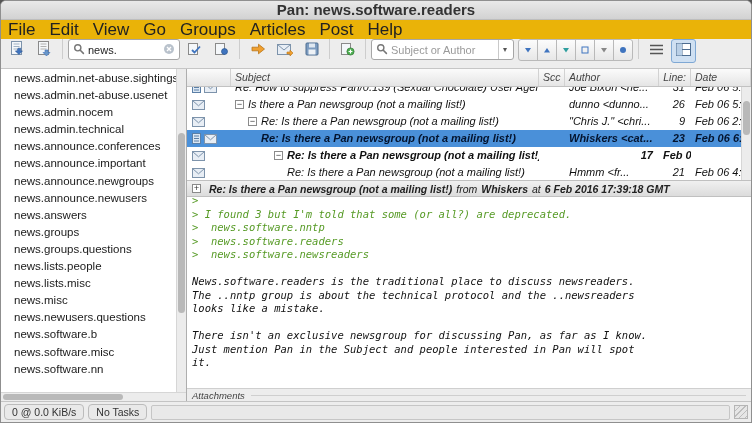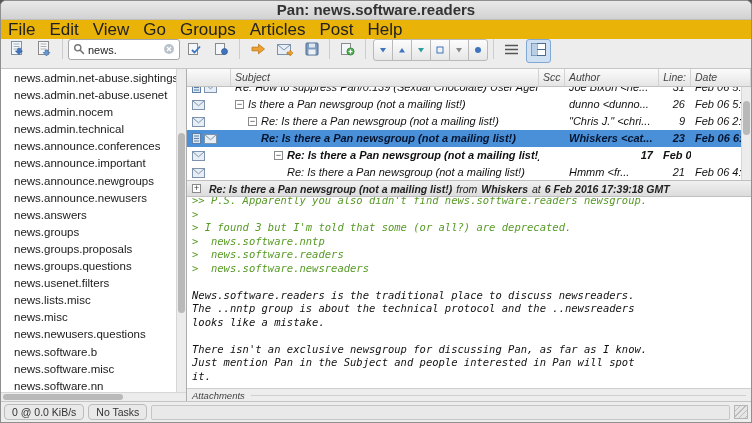--- a/index.html
+++ b/index.html
@@ -187,20 +187,28 @@
     </div>
     <div class="tsep"></div>
     <div class="tbtn">
       <span><svg width="15" height="15" viewBox="0 0 15 15">
             <rect x="1.5" y="1.5" width="9" height="11" fill="#f4f7fa" stroke="#8a8a8a"></rect>
             <circle cx="10.5" cy="9.5" r="3.6" fill="#4caf50" stroke="#357a38" stroke-width="0.7"></circle>
             <path d="M10.5 7.6 v3.8 M8.6 9.5 h3.8" stroke="#fff" stroke-width="1.2"></path>
           </svg></span>
     </div>
     <div class="tsep"></div>
+    <div class="search-entry article-search">
+      <span><svg width="12" height="12" viewBox="0 0 12 12">
+            <circle cx="4.8" cy="4.8" r="3.1" fill="none" stroke="#777" stroke-width="1.4"></circle>
+            <line x1="7.3" y1="7.3" x2="10.4" y2="10.4" stroke="#777" stroke-width="1.6" stroke-linecap="round"></line>
+          </svg></span>
+      <input placeholder="Subject or Author" style="">
+      <span class="entry-dd">▾</span>
+    </div>
     <div class="fgroup">
       <div class="fbtn">
           <svg width="10" height="10" viewBox="0 0 10 10">
             <path d="M2 3 h6 l-3 4.5 z" fill="#3f74bf"></path>
           </svg>
         </div>
       <div class="fbtn">
           <svg width="10" height="10" viewBox="0 0 10 10">
             <path d="M2 7.5 h6 l-3 -4.5 z" fill="#3f74bf"></path>
           </svg>
@@ -252,23 +260,22 @@
             <div class="group-item">news.admin.net-abuse.sightings</div>
             <div class="group-item">news.admin.net-abuse.usenet</div>
             <div class="group-item">news.admin.nocem</div>
             <div class="group-item">news.admin.technical</div>
             <div class="group-item">news.announce.conferences</div>
             <div class="group-item">news.announce.important</div>
             <div class="group-item">news.announce.newgroups</div>
             <div class="group-item">news.announce.newusers</div>
             <div class="group-item">news.answers</div>
             <div class="group-item">news.groups</div>
-            <div class="group-item">news.groups.proposals</div>
             <div class="group-item">news.groups.questions</div>
-            <div class="group-item">news.usenet.filters</div>
+            <div class="group-item">news.lists.people</div>
             <div class="group-item">news.lists.misc</div>
             <div class="group-item">news.misc</div>
             <div class="group-item">news.newusers.questions</div>
             <div class="group-item">news.software.b</div>
             <div class="group-item">news.software.misc</div>
             <div class="group-item">news.software.nn</div>
           </div>
         <div class="vscroll">
           <div class="vthumb" style="top:64px;height:180px;"></div>
         </div>
@@ -405,21 +412,20 @@
       <div class="msg-header">
         <span class="expander">+</span>
         <span class="mh-b">Re: Is there a Pan newsgroup (not a mailing list!)</span>
         <span>from</span>
         <span class="mh-b">Whiskers</span>
         <span>at</span>
         <span class="mh-b">6 Feb 2016 17:39:18 GMT</span>
       </div>
 
       <div class="msg-body">
-          <div class="body-line quoted">&gt;&gt; P.S. Apparently you also didn't find news.software.readers newsgroup.</div>
           <div class="body-line quoted">&gt;</div>
           <div class="body-line quoted">&gt; I found 3 but I'm told that some (or all?) are deprecated.</div>
           <div class="body-line quoted">&gt;  news.software.nntp</div>
           <div class="body-line quoted">&gt;  news.software.readers</div>
           <div class="body-line quoted">&gt;  news.software.newsreaders</div>
           <div class="body-line">&nbsp;</div>
           <div class="body-line">News.software.readers is the traditional place to discuss newsreaders.</div>
           <div class="body-line">The ..nntp group is about the technical protocol and the ..newsreaders</div>
           <div class="body-line">looks like a mistake.</div>
           <div class="body-line">&nbsp;</div>

